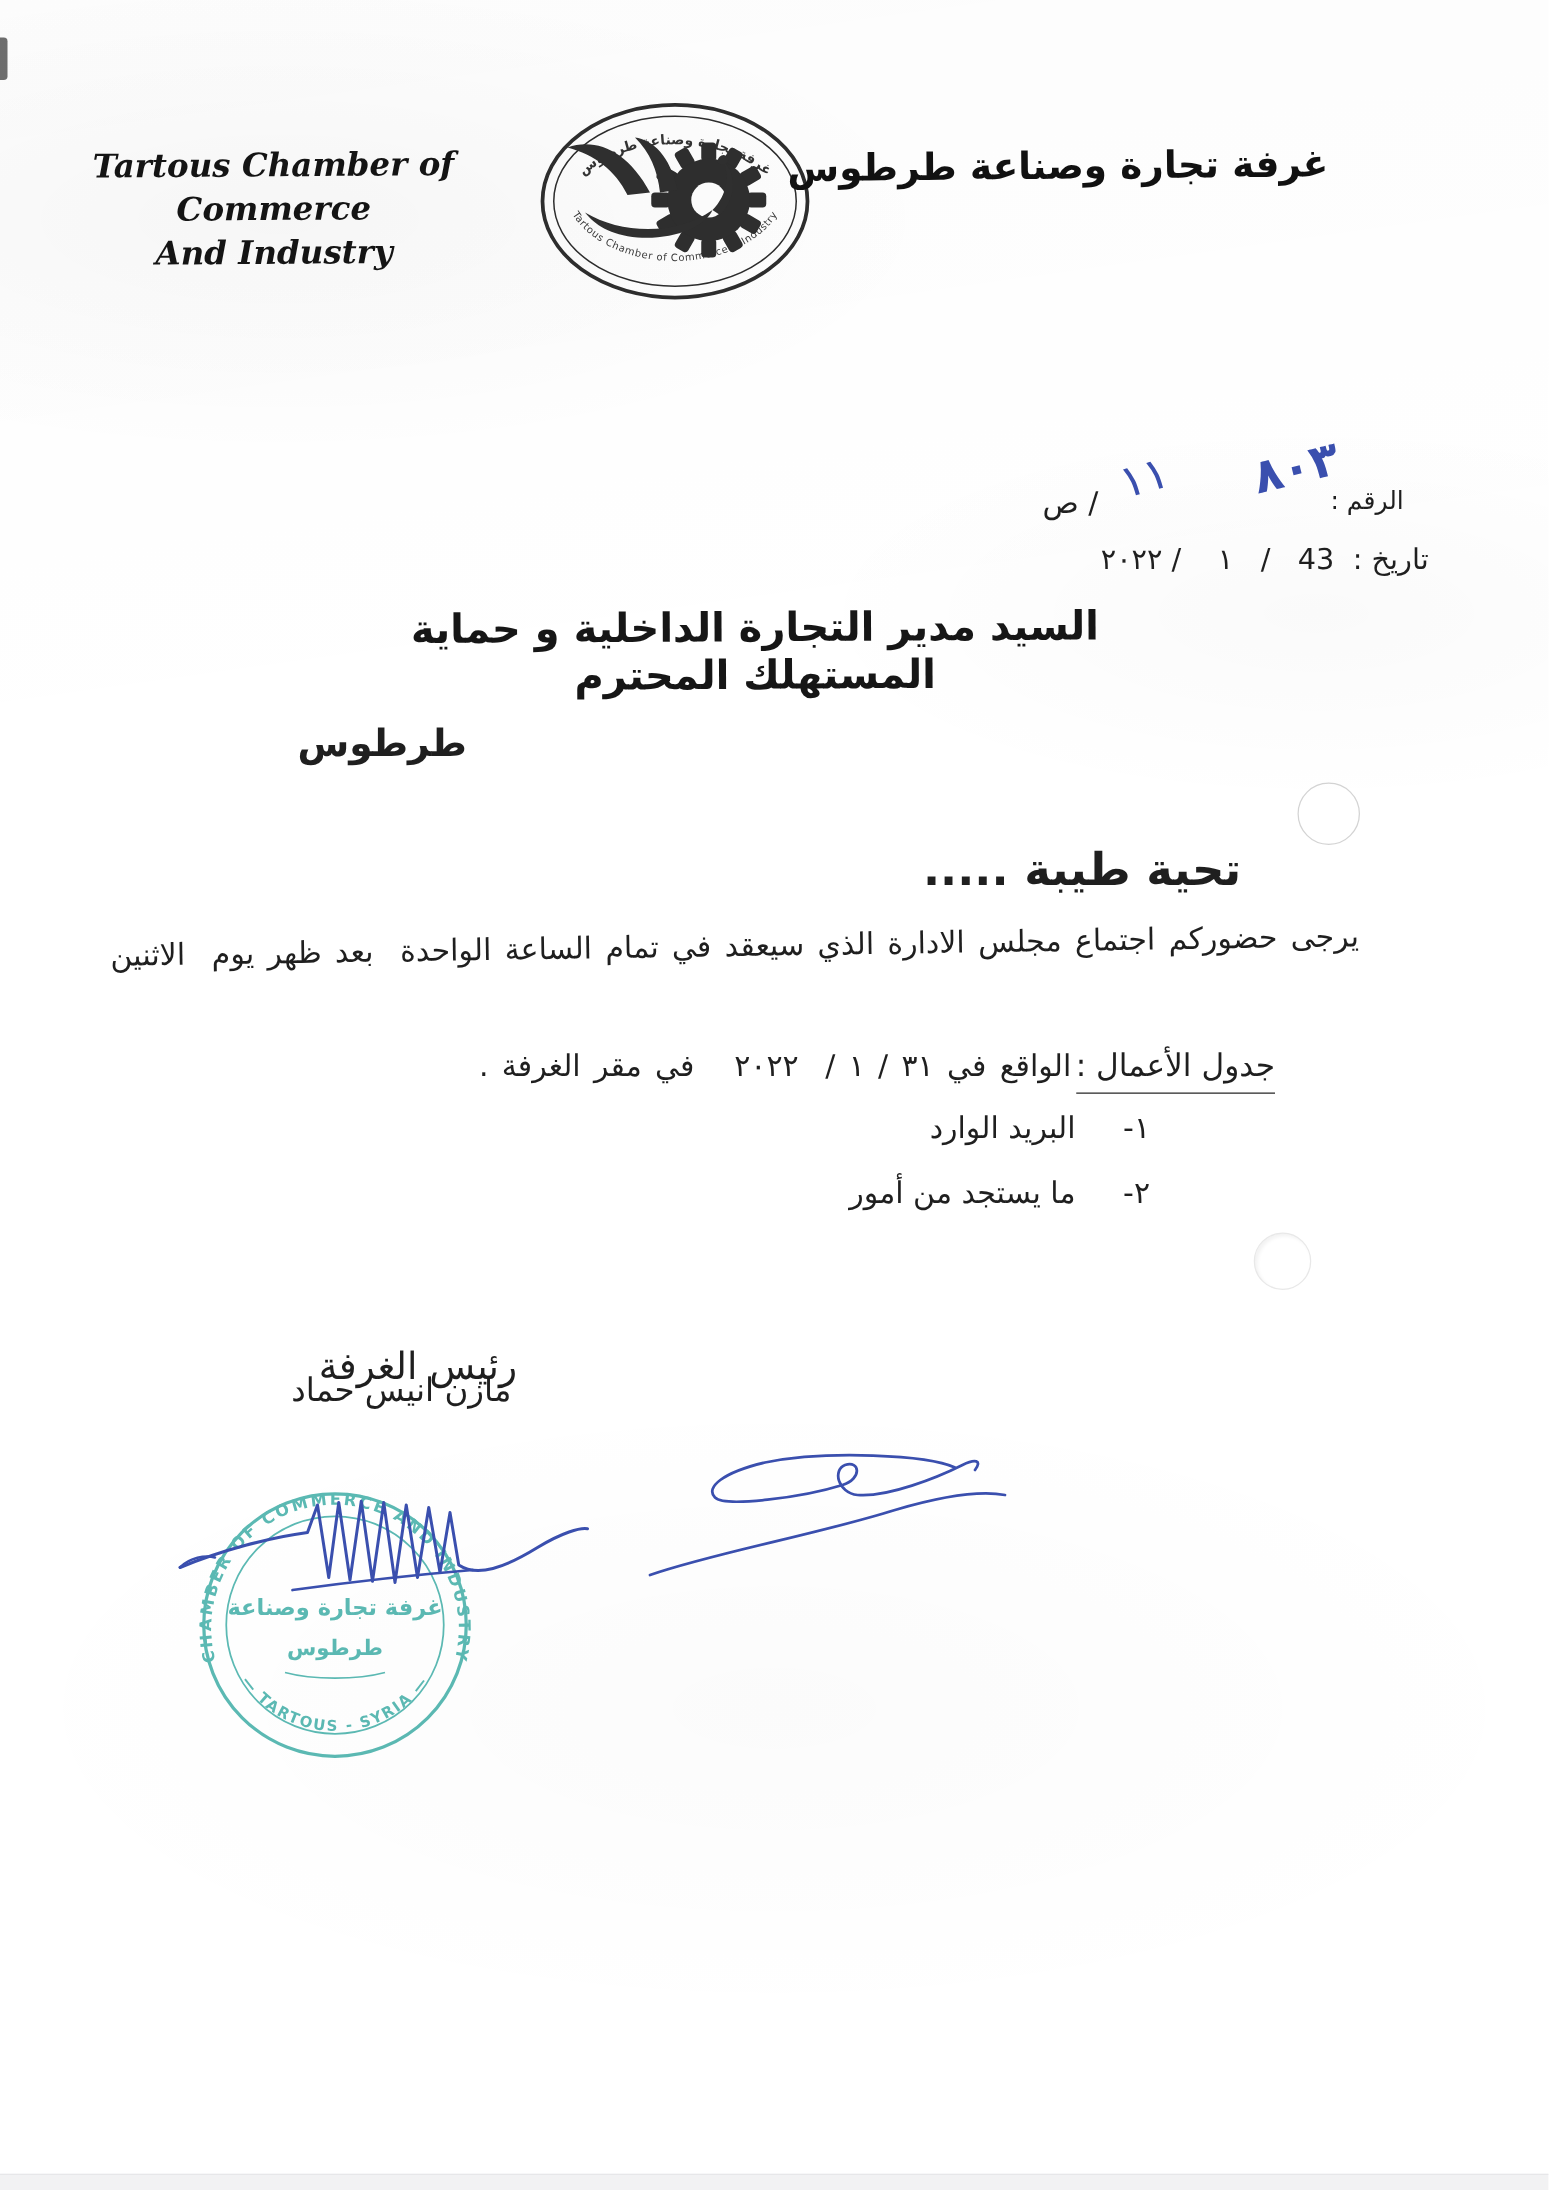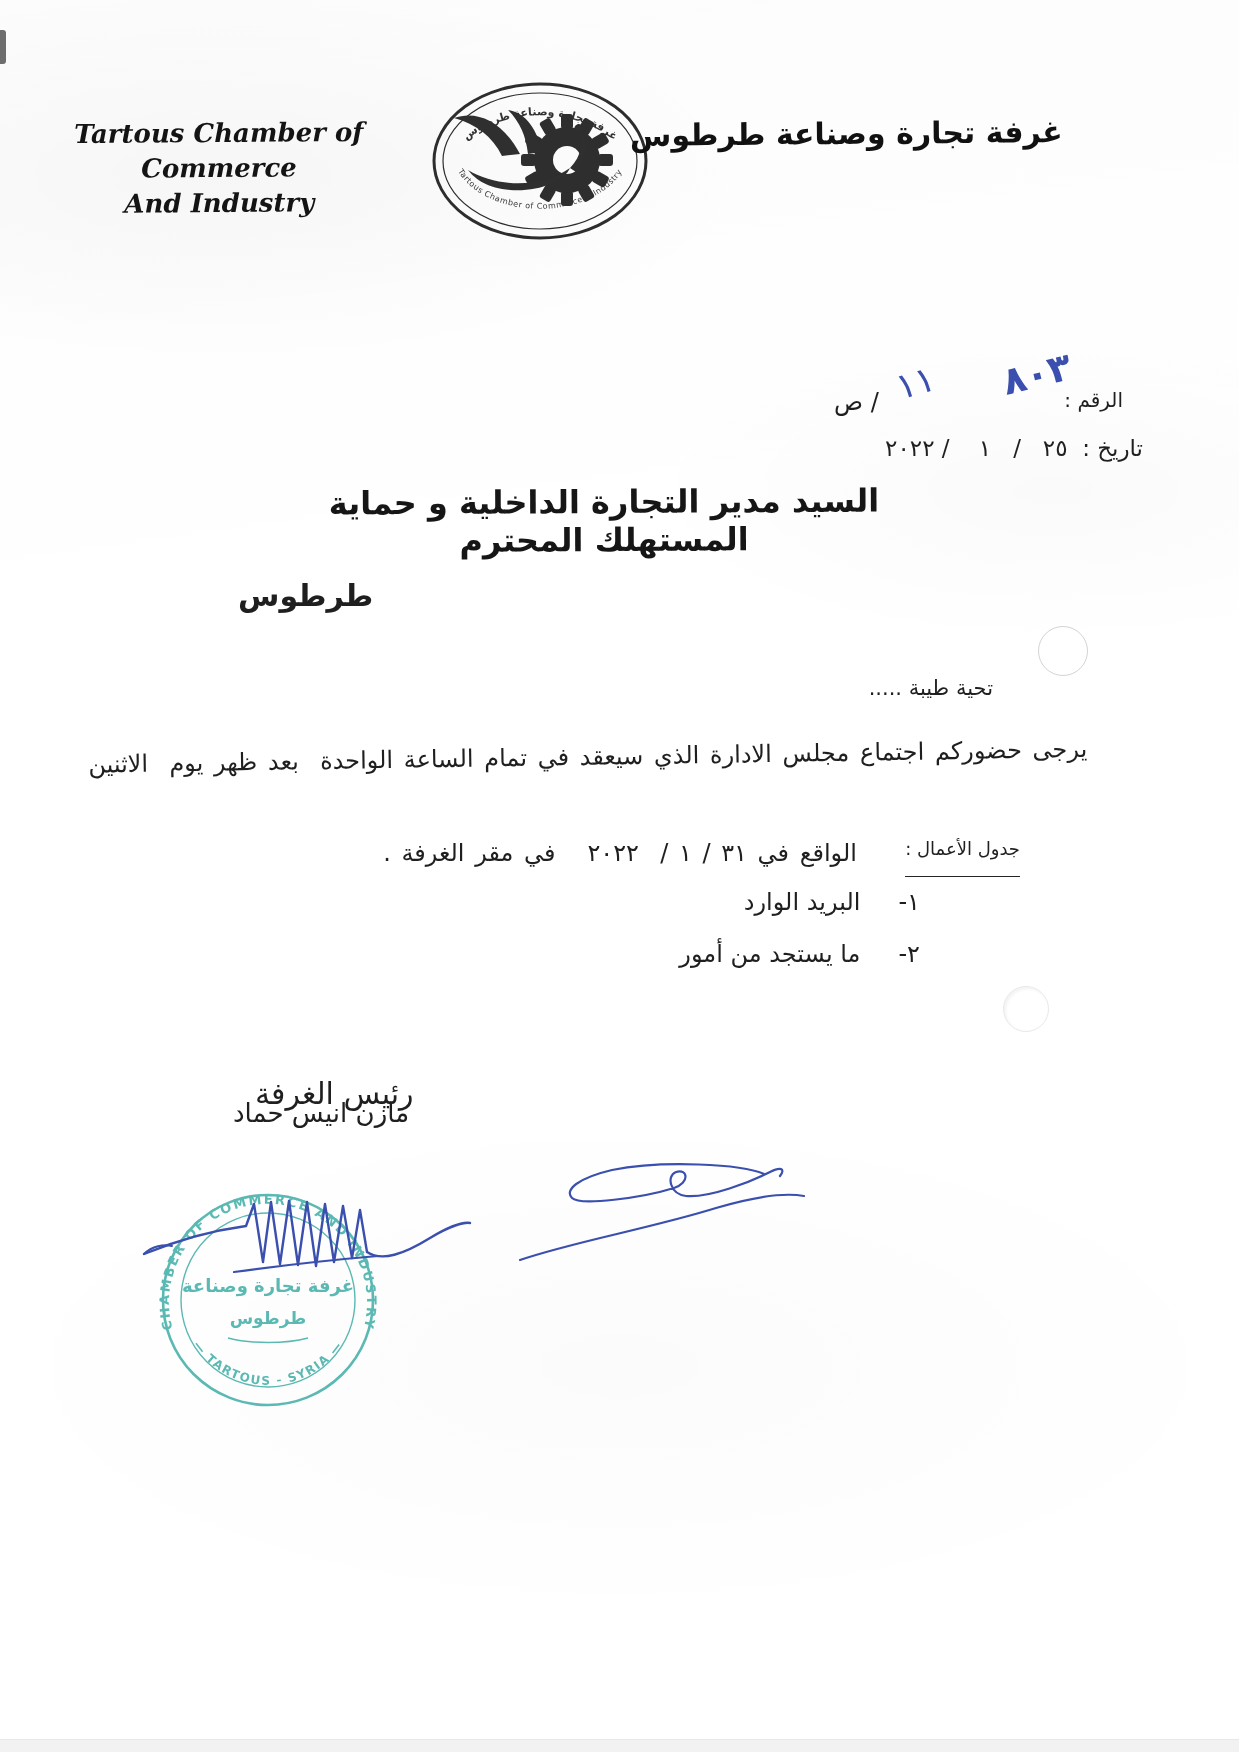--- a/index.html
+++ b/index.html
@@ -41,31 +41,31 @@
   }
   .ref-suffix{left:834px;top:388px;font-size:24px;}
 
   .date-line{right:96px;top:435px;font-size:23px;}
 
   .addressee{
     left:272px;top:483px;width:664px;text-align:center;
     font-size:32px;font-weight:bold;transform:rotate(-0.3deg);color:#161616;
   }
   .city{left:238px;top:578px;font-size:30px;font-weight:bold;}
-  .greeting{right:246px;top:676px;font-size:21px;font-weight:normal;}
+  .greeting{right:246px;top:676px;font-size:36px;font-weight:bold;}
 
   .body1{
     right:152px;top:735px;width:850px;text-align:right;font-size:24px;
     word-spacing:3px;transform:rotate(-0.9deg);transform-origin:right top;
   }
   .body2{right:382px;top:795px;font-size:24px;word-spacing:3px;margin-top:44px;}
 
   .agenda-head{
-    right:219px;top:838px;font-size:18px;
-    border-bottom:1.6px solid #262626;padding-bottom:17px;
+    right:219px;top:838px;font-size:25px;
+    border-bottom:1.6px solid #262626;padding-bottom:7px;
   }
   .agenda-item1{right:319px;top:888px;}
   .agenda-item2{right:319px;top:940px;}
   .agenda-item{display:flex;gap:38px;font-size:24px;direction:rtl;}
 
   .closing{left:556px;top:986px;font-size:25px;}
 
   .sig-title{left:255px;top:1076px;font-size:30px;}
   .sig-name{left:233px;top:1098px;font-size:26px;letter-spacing:1px;}
 
@@ -136,21 +136,21 @@
     </svg>
   </div>
 
   <div class="abs rtl ar-header">غرفة تجارة وصناعة طرطوس</div>
 
   <div class="abs rtl ref-label">الرقم :</div>
   <div class="abs ref-hw-num">٨٠٣</div>
   <div class="abs ref-hw-part">١١</div>
   <div class="abs rtl ref-suffix">/ ص</div>
 
-  <div class="abs rtl pre date-line">تاريخ :  ٢٥   /   ١    / ٢٠٢٢</div>
+  <div class="abs rtl pre date-line">تاريخ :  43   /   ١    / ٢٠٢٢</div>
 
   <div class="abs rtl addressee">السيد مدير التجارة الداخلية و حماية المستهلك المحترم</div>
   <div class="abs rtl city">طرطوس</div>
 
   <div class="abs rtl greeting">تحية طيبة .....</div>
 
   <div class="abs rtl pre body1">يرجى حضوركم اجتماع مجلس الادارة الذي سيعقد في تمام الساعة الواحدة  بعد ظهر يوم  الاثنين</div>
   <div class="abs rtl pre body2">الواقع في ٣١ / ١ /  ٢٠٢٢   في مقر الغرفة .</div>
 
   <div class="abs rtl agenda-head">جدول الأعمال :</div>

